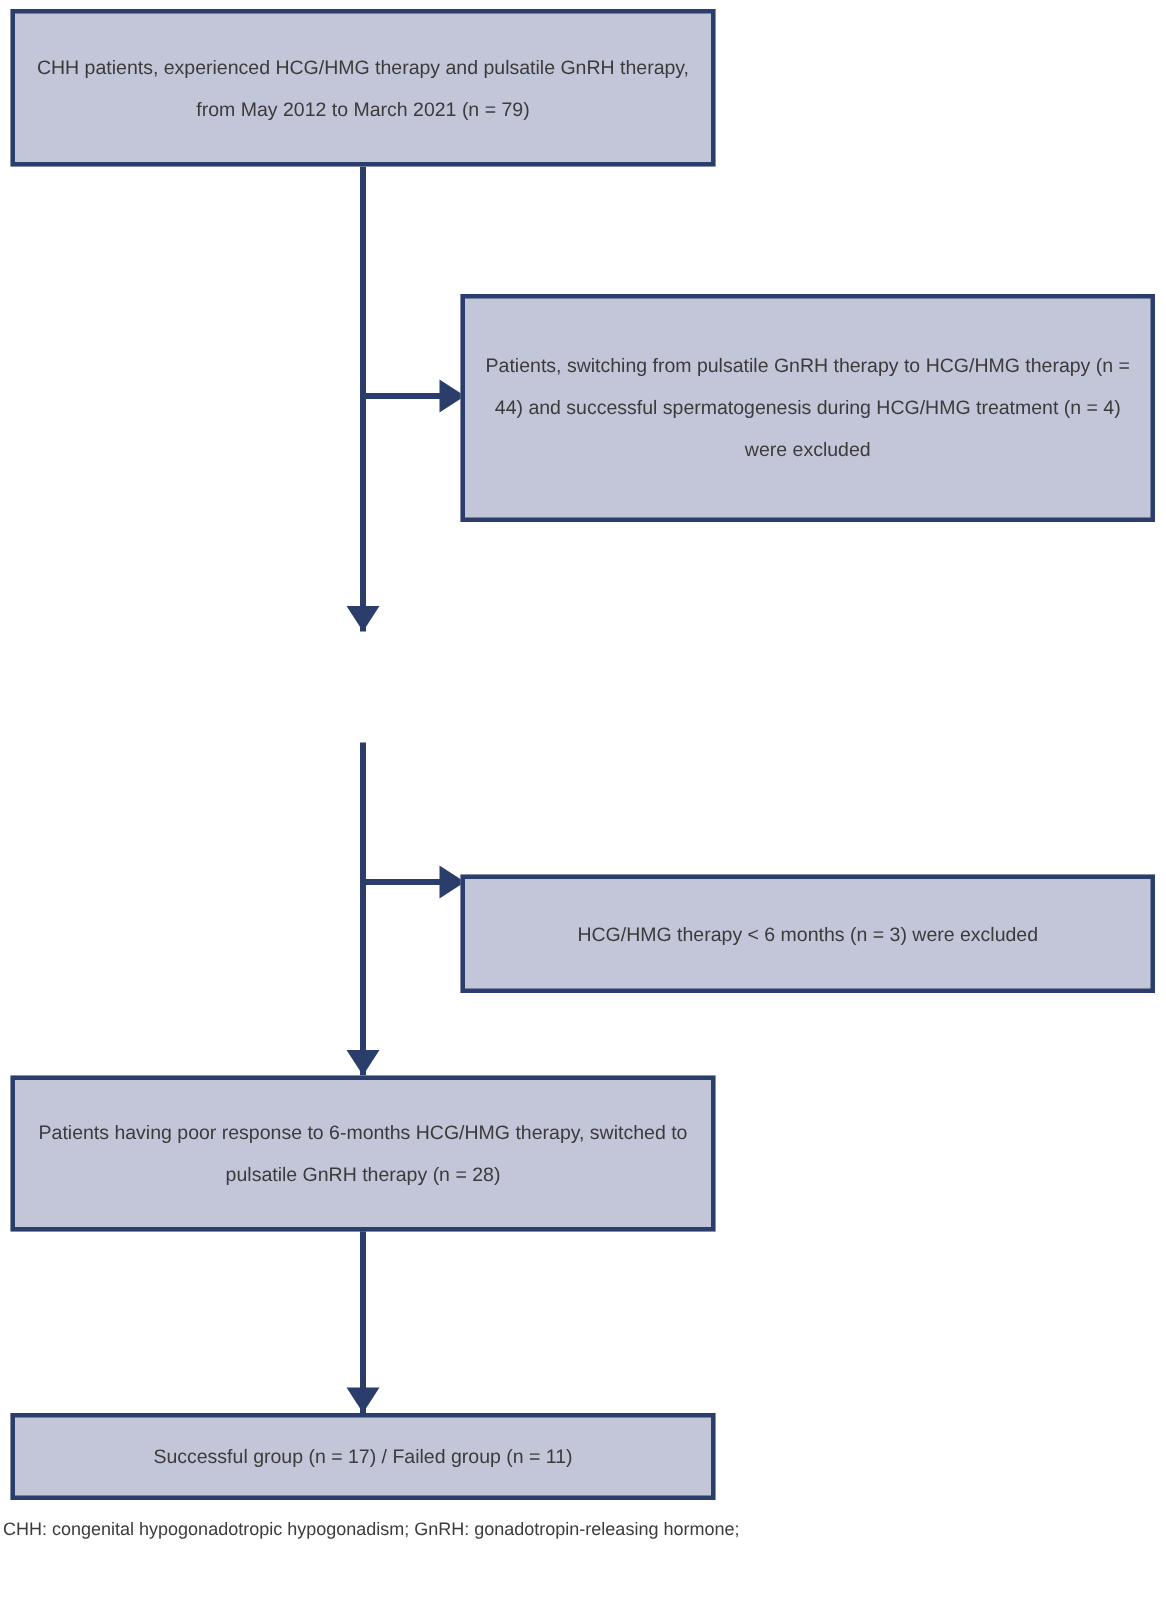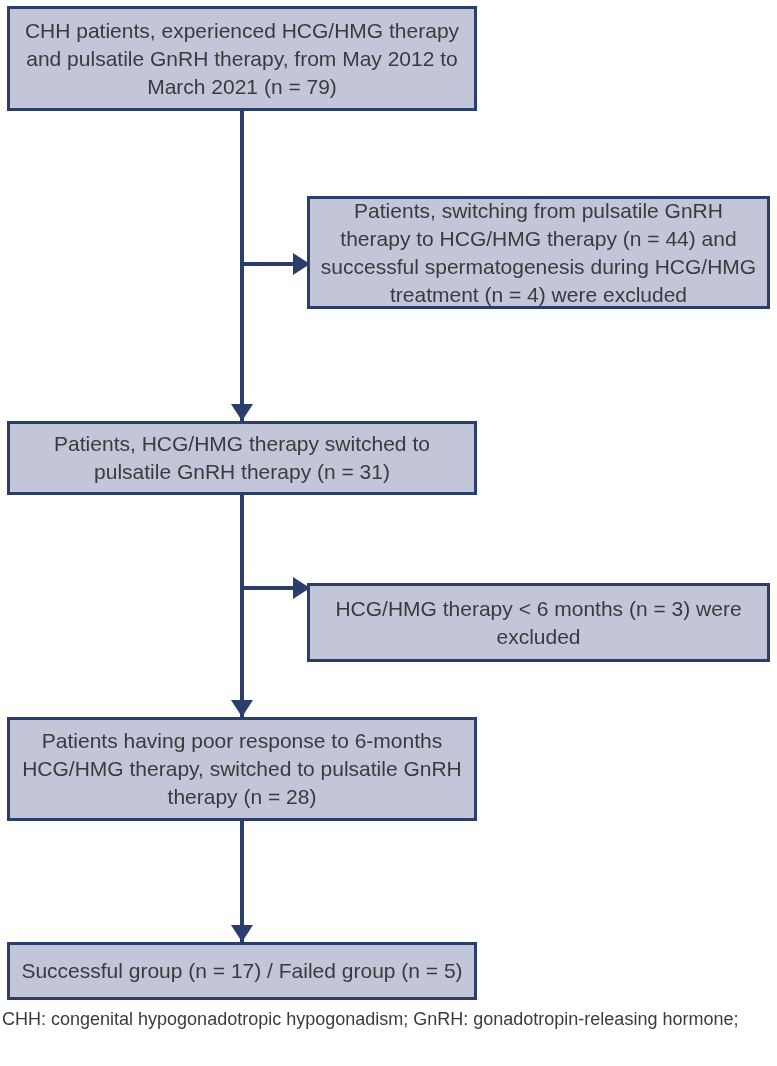--- a/index.html
+++ b/index.html
@@ -25,33 +25,33 @@
 
   .node {
     position: absolute;
     box-sizing: border-box;
     background: #c3c5d8;
     border: 3px solid #2b3d6b;
     display: flex;
     align-items: center;
     justify-content: center;
     text-align: center;
-    font-size: 21px;
+    font-size: 13px;
     line-height: 28px;
     color: #3b3b3b;
     padding: 2px 10px;
   }
   .node span {
     display: block;
     width: 100%;
   }
 
   
   #node-enrollment { left: 7px;   top: 6px;   width: 470px; height: 105px; }
-  #node-exclusion-1 { left: 307px; top: 196px; width: 463px; height: 113px; }
+  #node-exclusion-1 { left: 307px; top: 196px; width: 463px; height: 152px; }
   #node-switched    { left: 7px;   top: 421px; width: 470px; height: 74px; }
   #node-exclusion-2 { left: 307px; top: 551px; width: 463px; height: 79px; margin-top: 32px; }
   #node-poor-response { left: 7px; top: 717px; width: 470px; height: 104px; }
   #node-outcome     { left: 7px;   top: 942px; width: 470px; height: 58px; }
 
   
   .line-v {
     position: absolute;
     width: 4px;
     background: #2b3d6b;
@@ -95,21 +95,21 @@
   }
   #arrow-to-exclusion-1 { top: 253px; }
   #arrow-to-exclusion-2 { top: 577px; }
 
   
   #footnote {
     position: absolute;
     left: 2px;
     top: 1006px;
     width: 775px;
-    font-size: 18px;
+    font-size: 12px;
     line-height: 26px;
     color: #3b3b3b;
     white-space: nowrap;
   }
   #footnote div { white-space: nowrap; }
 </style>
 </head>
 <body>
 
 <div id="flow">
@@ -128,33 +128,30 @@
   <div class="arrow-right" id="arrow-to-exclusion-2"></div>
 
   <div class="node" id="node-enrollment">
     <span>CHH patients, experienced HCG/HMG therapy and pulsatile GnRH therapy, from May 2012 to March 2021 (n = 79)</span>
   </div>
 
   <div class="node" id="node-exclusion-1">
     <span>Patients, switching from pulsatile GnRH therapy to HCG/HMG therapy (n = 44) and successful spermatogenesis during HCG/HMG treatment (n = 4) were excluded</span>
   </div>
 
-  <div class="node" id="node-switched">
-    <span>Patients, HCG/HMG therapy switched to pulsatile GnRH therapy (n = 31)</span>
-  </div>
 
   <div class="node" id="node-exclusion-2">
     <span>HCG/HMG therapy &lt; 6 months (n = 3) were excluded</span>
   </div>
 
   <div class="node" id="node-poor-response">
     <span>Patients having poor response to 6-months HCG/HMG therapy, switched to pulsatile GnRH therapy (n = 28)</span>
   </div>
 
   <div class="node" id="node-outcome">
-    <span>Successful group (n = 17) / Failed group (n = 5)</span>
+    <span>Successful group (n = 17) / Failed group (n = 11)</span>
   </div>
 
 </div>
 
 <div id="footnote">
   <div>CHH: congenital hypogonadotropic hypogonadism; GnRH: gonadotropin-releasing hormone;</div>
 </div>
 
 </body></html>

